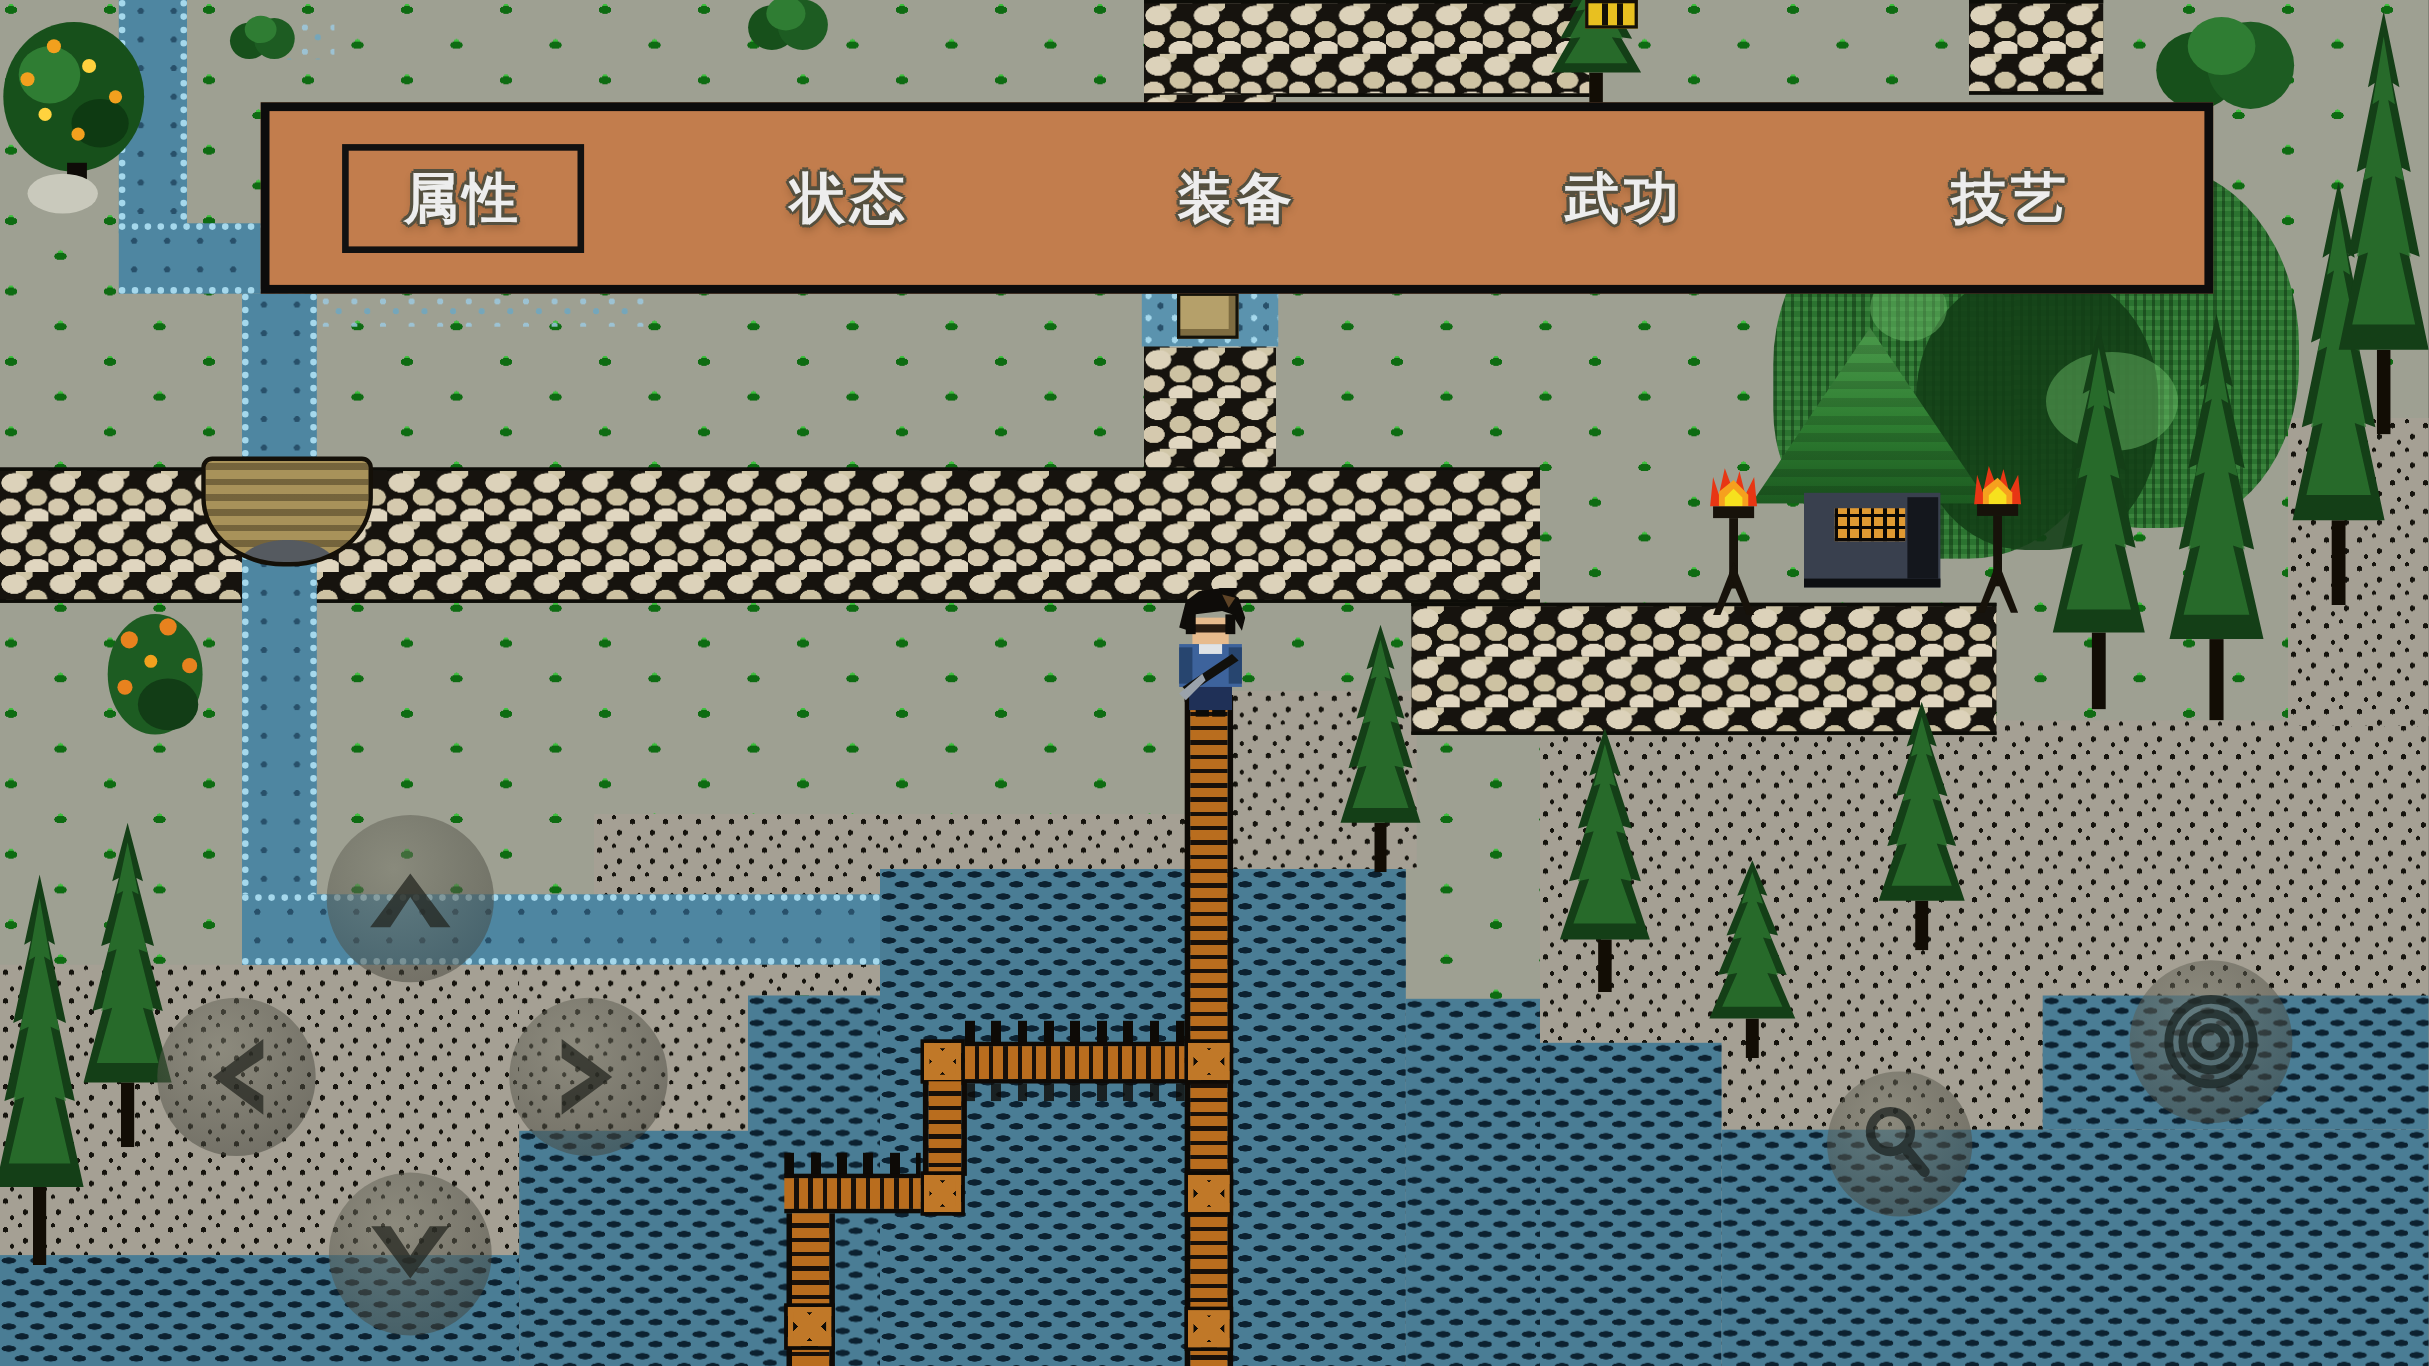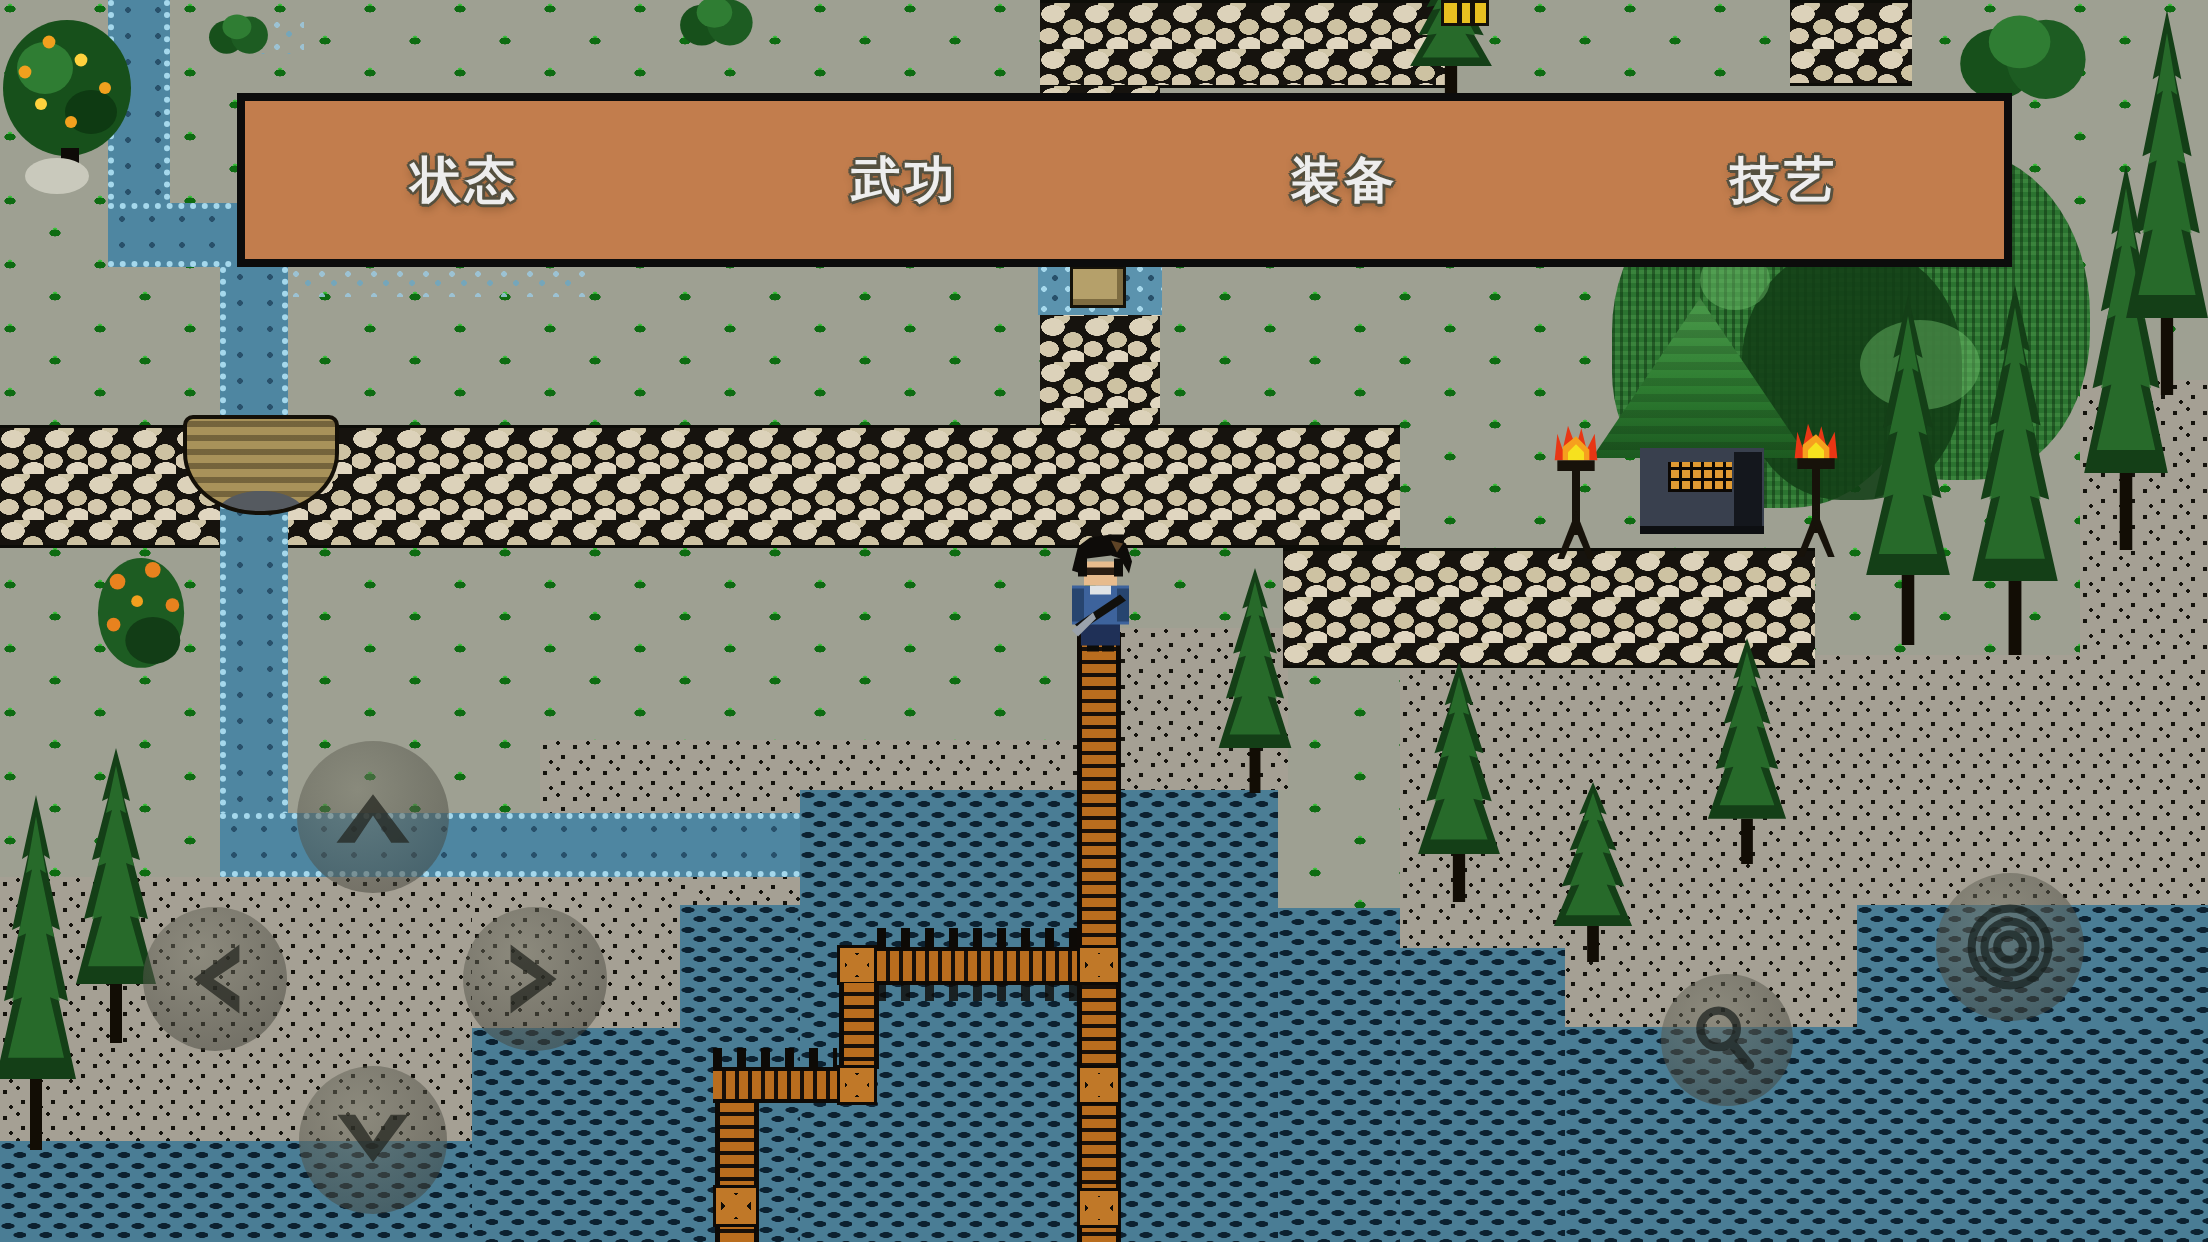--- a/index.html
+++ b/index.html
@@ -310,28 +310,31 @@
       <use href="#pine"></use>
     </svg>
   <svg style="left:-8px;top:795px" width="88" height="355">
       <use href="#pine"></use>
     </svg>
   <svg style="left:94px;top:546px" width="98" height="130">
       <use href="#bush"></use>
     </svg>
 
   <div class="menu-bar" style="left:237px;top:93px;width:1775px;height:174px">
+    <div class="menu-cell selected">
+      <span class="menu-item">属性</span>
+    </div>
     <div class="menu-cell">
       <span class="menu-item">状态</span>
     </div>
     <div class="menu-cell">
+      <span class="menu-item">装备</span>
+    </div>
+    <div class="menu-cell">
       <span class="menu-item">武功</span>
-    </div>
-    <div class="menu-cell">
-      <span class="menu-item">装备</span>
     </div>
     <div class="menu-cell">
       <span class="menu-item">技艺</span>
     </div>
   </div>
 
   <div class="round-btn" style="left:297px;top:741px;width:152px;height:152px">
     <svg width="92" height="70">
         <use href="#chev"></use>
       </svg>

